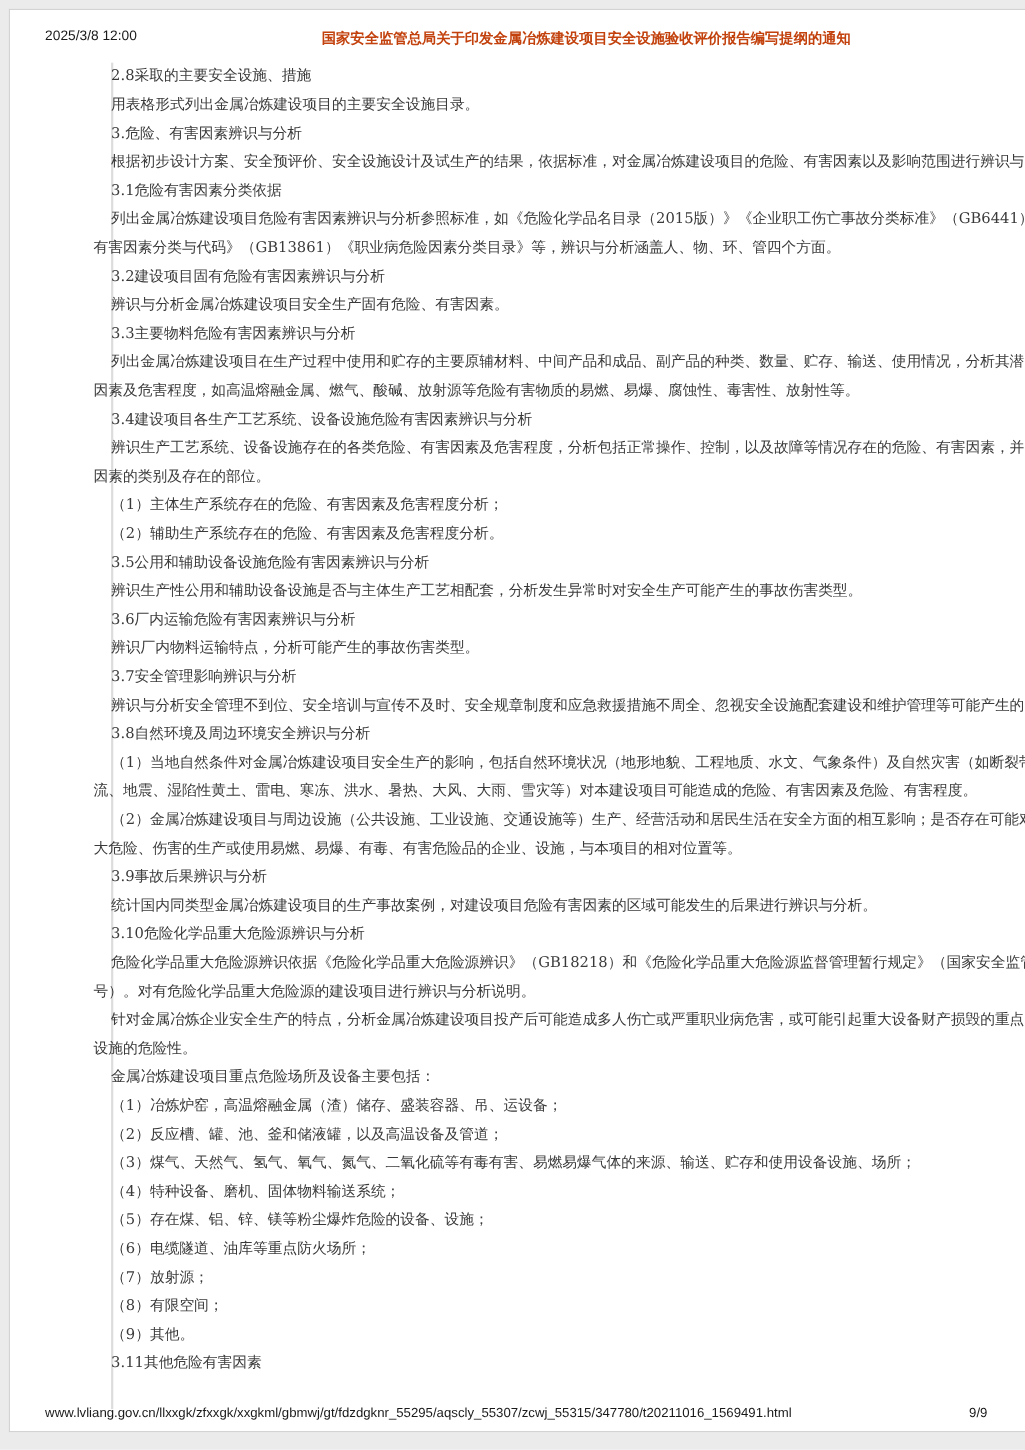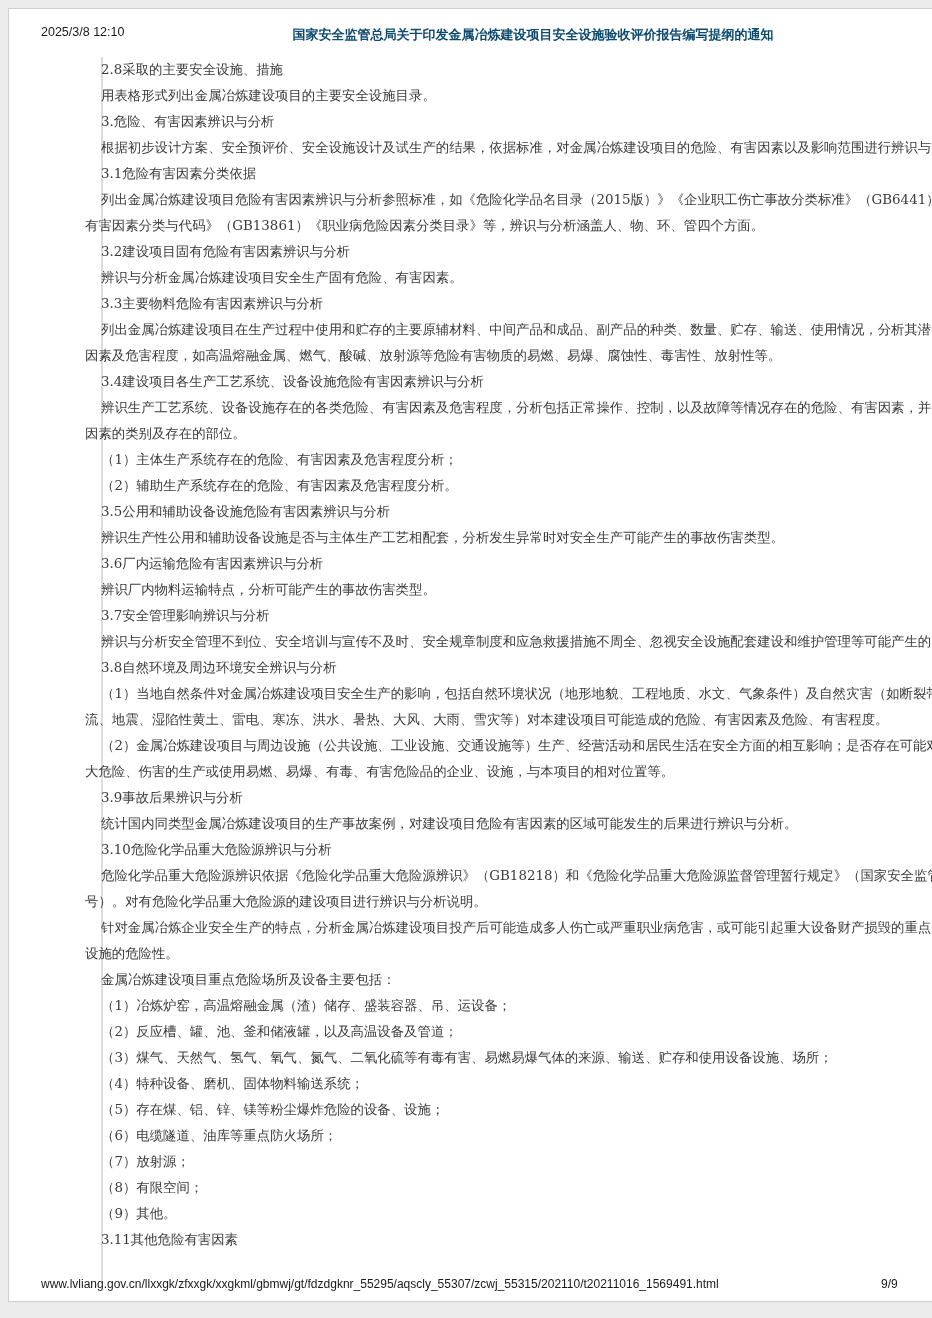--- a/index.html
+++ b/index.html
@@ -18,21 +18,21 @@
     box-sizing:border-box;
   }
   .header-date{
     position:absolute;left:32px;top:16px;
     font-size:12.5px;color:#1a1a1a;
     white-space:nowrap;
   }
   .header-title{
     position:absolute;left:524px;top:17px;
     transform:translateX(-50%);
-    font-size:13px;font-weight:bold;color:#0c4a6e;
+    font-size:13px;font-weight:bold;color:#c2410c;
     white-space:nowrap;
     font-family:"Liberation Sans",sans-serif;
   }
   .vrule{
     position:absolute;left:92px;top:48px;
     width:2px;height:1224px;
     background:#dcdcdc;
     z-index:0;
   }
   .content{
@@ -56,21 +56,21 @@
   }
   .footer-page{
     position:absolute;left:872px;top:1268px;
     font-size:12px;color:#1a1a1a;
   }
 </style>
 </head>
 <body>
 
 <div class="page">
-  <div class="header-date">2025/3/8 12:10</div>
+  <div class="header-date">2025/3/8 12:00</div>
   <div class="header-title">国家安全监管总局关于印发金属冶炼建设项目安全设施验收评价报告编写提纲的通知</div>
 
   <div class="vrule"></div>
 
   <div class="content">
 
   <div class="doc-line indent">2.8采取的主要安全设施、措施</div>
       <div class="doc-line indent">用表格形式列出金属冶炼建设项目的主要安全设施目录。</div>
       <div class="doc-line indent">3.危险、有害因素辨识与分析</div>
       <div class="doc-line indent">根据初步设计方案、安全预评价、安全设施设计及试生产的结果，依据标准，对金属冶炼建设项目的危险、有害因素以及影响范围进行辨识与</div>
@@ -111,15 +111,15 @@
       <div class="doc-line indent">（3）煤气、天然气、氢气、氧气、氮气、二氧化硫等有毒有害、易燃易爆气体的来源、输送、贮存和使用设备设施、场所；</div>
       <div class="doc-line indent">（4）特种设备、磨机、固体物料输送系统；</div>
       <div class="doc-line indent">（5）存在煤、铝、锌、镁等粉尘爆炸危险的设备、设施；</div>
       <div class="doc-line indent">（6）电缆隧道、油库等重点防火场所；</div>
       <div class="doc-line indent">（7）放射源；</div>
       <div class="doc-line indent">（8）有限空间；</div>
       <div class="doc-line indent">（9）其他。</div>
       <div class="doc-line indent">3.11其他危险有害因素</div>
     </div>
 
-  <div class="footer-url">www.lvliang.gov.cn/llxxgk/zfxxgk/xxgkml/gbmwj/gt/fdzdgknr_55295/aqscly_55307/zcwj_55315/202110/t20211016_1569491.html</div>
+  <div class="footer-url">www.lvliang.gov.cn/llxxgk/zfxxgk/xxgkml/gbmwj/gt/fdzdgknr_55295/aqscly_55307/zcwj_55315/347780/t20211016_1569491.html</div>
   <div class="footer-page">9/9</div>
 </div>
 
 </body></html>

